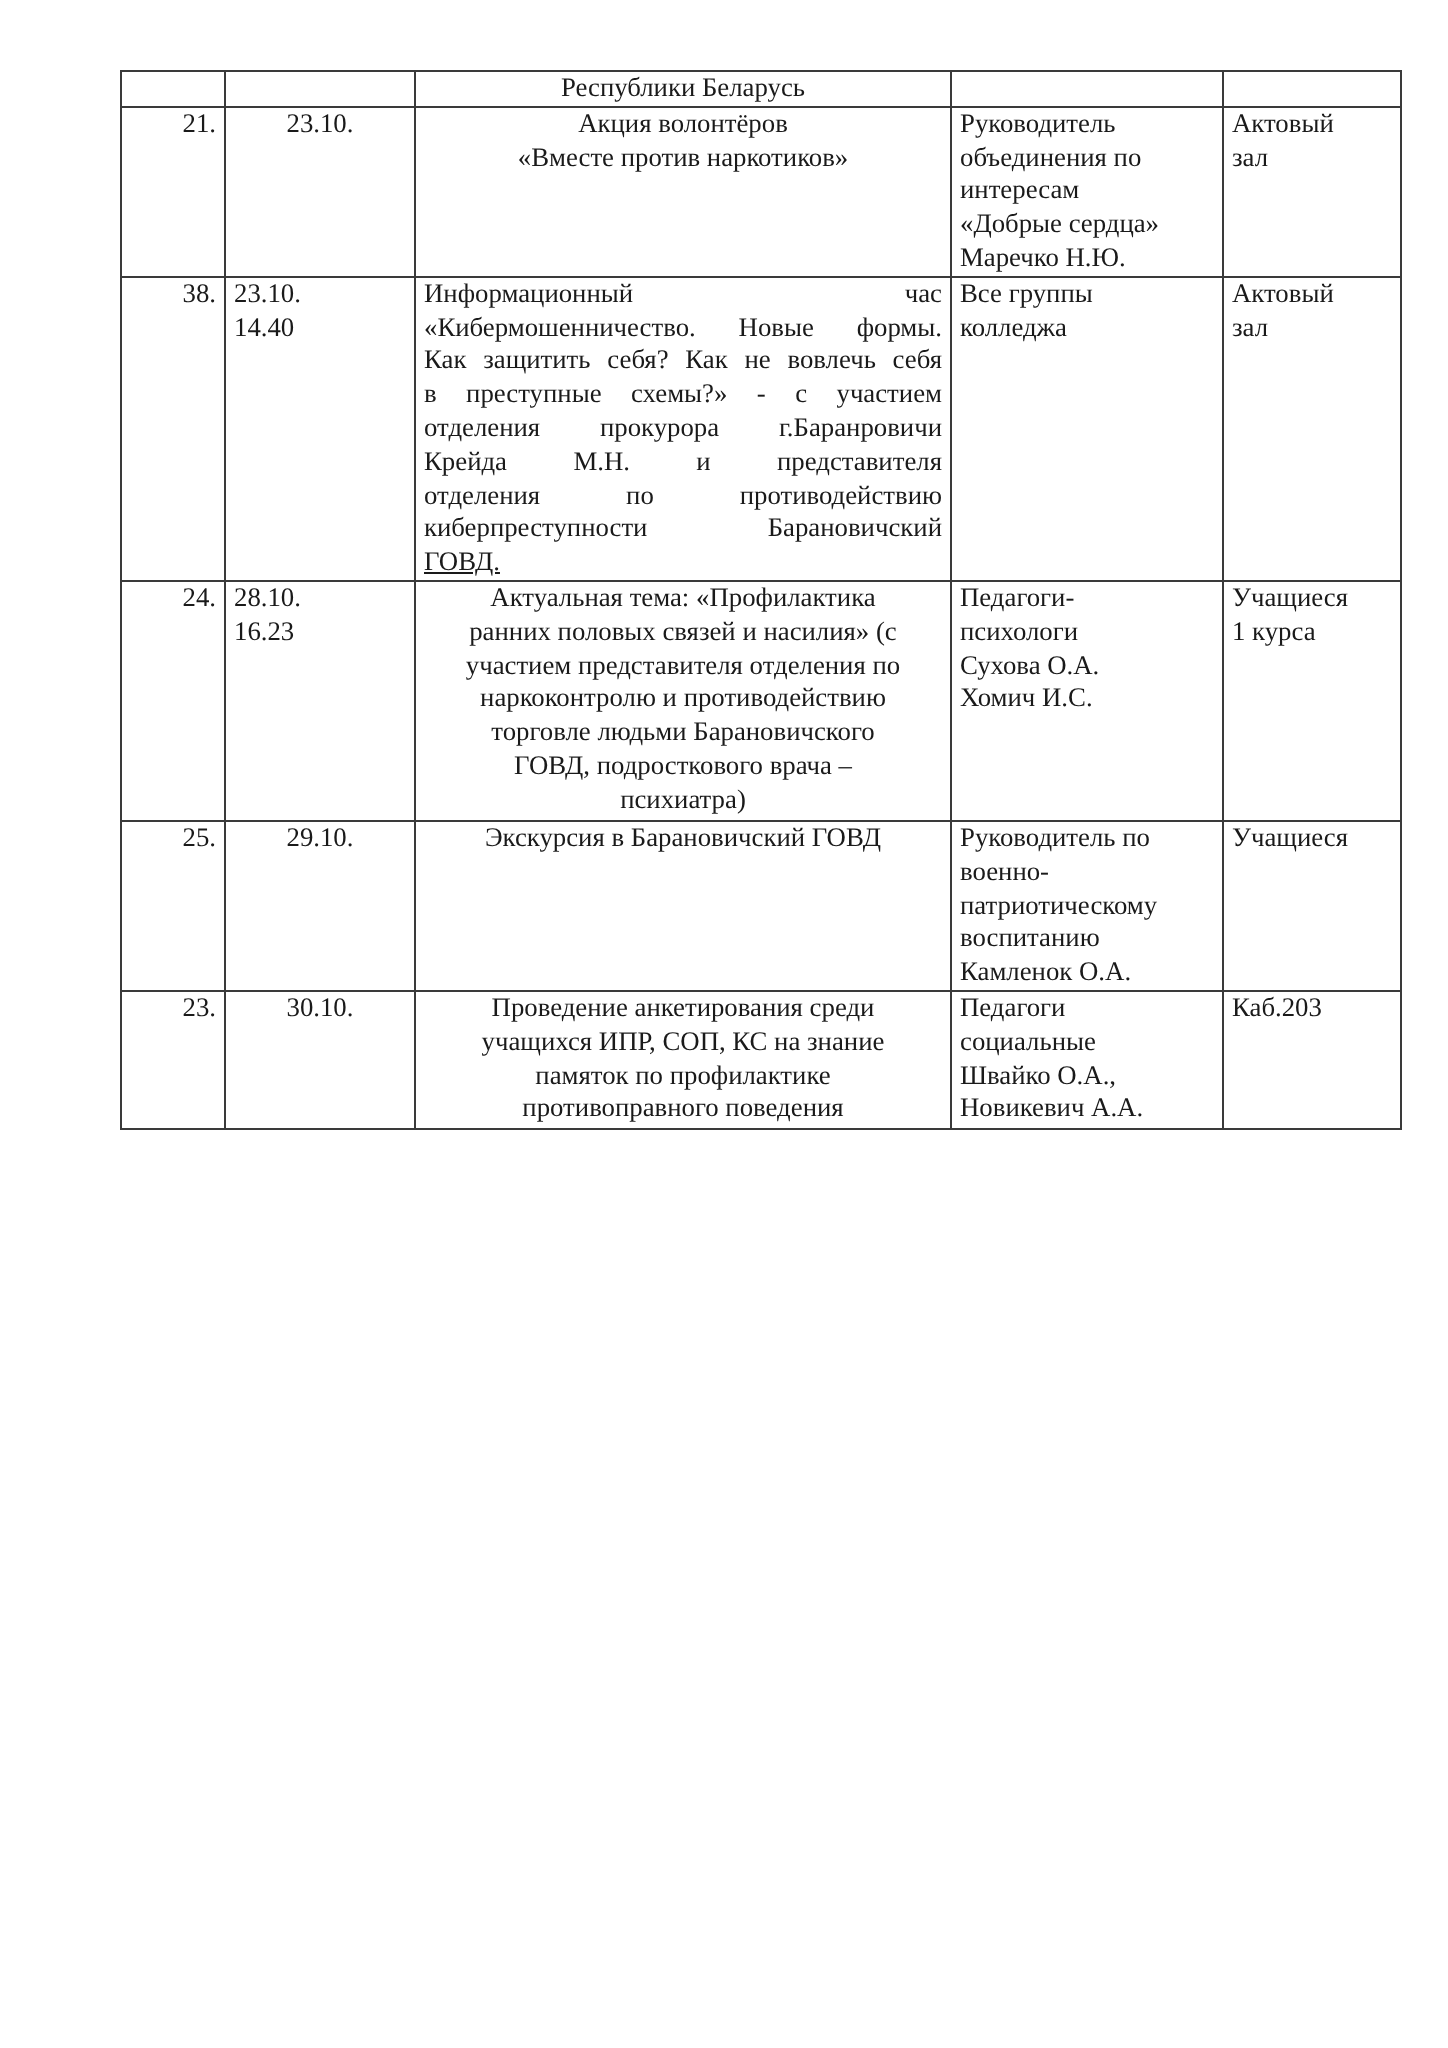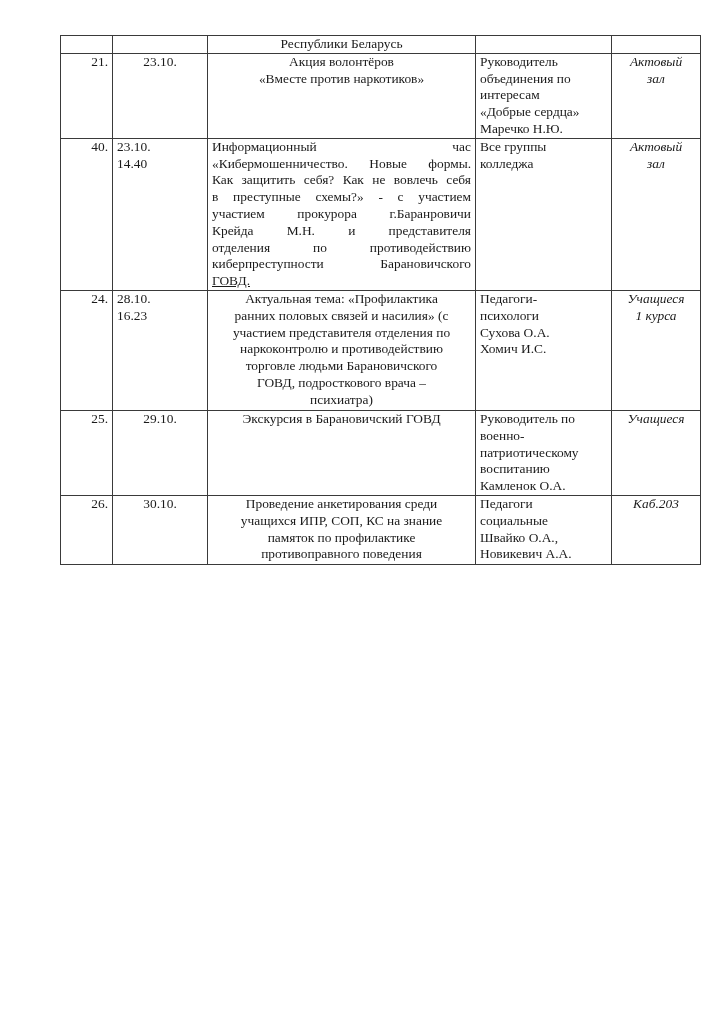--- a/index.html
+++ b/index.html
@@ -20,21 +20,21 @@
       vertical-align: top;
       padding: 0 4px;
       white-space: pre-line;
     }
     td.num { text-align: right; }
     td.date { text-align: center; margin-left: 36px; }
     td.date.left { text-align: left; }
     td.event { text-align: center; }
     td.event.justify { text-align: justify; text-align-last: left; }
     td.resp { text-align: left; }
-    td.place { text-align: center; font-style: italic; }
+    td.place { text-align: left; }
     .justify-line { display: block; text-align: justify; text-align-last: justify; }
     .last-line { display: block; text-align: center; text-decoration: underline; }
   </style>
 </head>
 <body>
 
 <div class="page">
   <table class="plan">
     <colgroup>
       <col style="width:52px">
@@ -60,32 +60,32 @@
         <td class="resp">Руководитель
 объединения по
 интересам
 «Добрые сердца»
 Маречко Н.Ю.</td>
         <td class="place">Актовый
 зал</td>
       </tr>
 
       <tr style="height:150px">
-        <td class="num">40.</td>
+        <td class="num">38.</td>
         <td class="date left">23.10.
 14.40</td>
         <td class="event justify" style="white-space:normal">
           <span class="justify-line">Информационный час</span>
           <span class="justify-line">«Кибермошенничество. Новые формы.</span>
           <span class="justify-line">Как защитить себя? Как не вовлечь себя</span>
           <span class="justify-line">в преступные схемы?» - с участием</span>
-          <span class="justify-line">участием прокурора г.Баранровичи</span>
+          <span class="justify-line">отделения прокурора г.Баранровичи</span>
           <span class="justify-line">Крейда М.Н. и представителя</span>
           <span class="justify-line">отделения по противодействию</span>
-          <span class="justify-line">киберпреступности Барановичского</span>
+          <span class="justify-line">киберпреступности Барановичский</span>
           <span class="last-line">ГОВД.</span>
         </td>
         <td class="resp">Все группы
 колледжа</td>
         <td class="place">Актовый
 зал</td>
       </tr>
 
 
       <tr style="height:120px">
@@ -113,21 +113,21 @@
         <td class="event">Экскурсия в Барановичский ГОВД</td>
         <td class="resp">Руководитель по
 военно-
 патриотическому
 воспитанию
 Камленок О.А.</td>
         <td class="place">Учащиеся</td>
       </tr>
 
       <tr style="height:69px">
-        <td class="num">26.</td>
+        <td class="num">23.</td>
         <td class="date">30.10.</td>
         <td class="event">Проведение анкетирования среди
 учащихся ИПР, СОП, КС на знание
 памяток по профилактике
 противоправного поведения</td>
         <td class="resp">Педагоги
 социальные
 Швайко О.А.,
 Новикевич А.А.</td>
         <td class="place">Каб.203</td>

